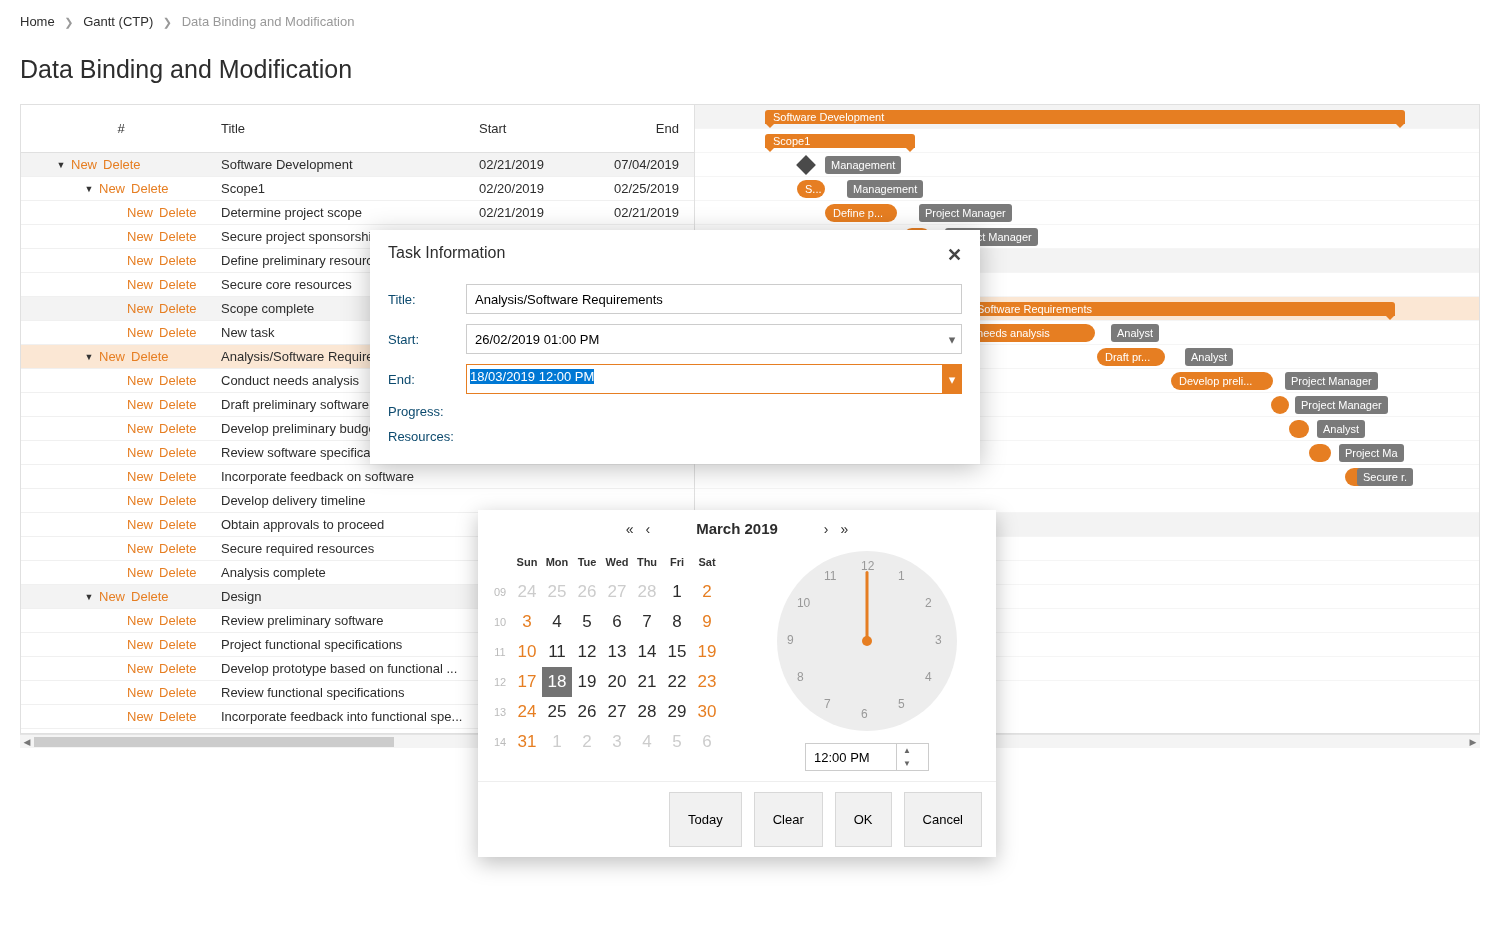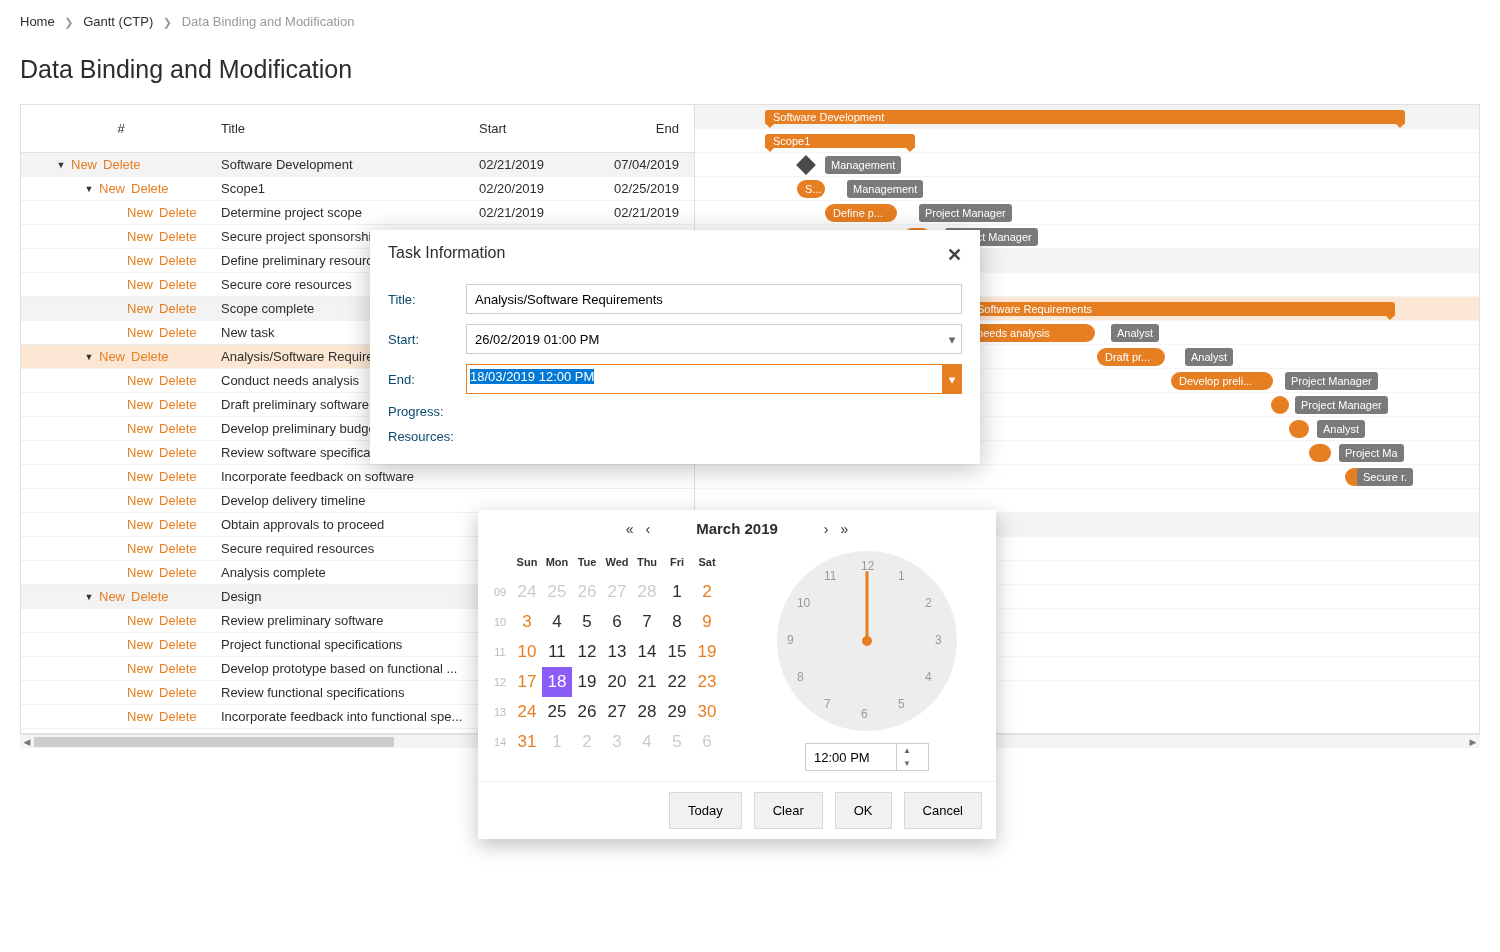--- a/index.html
+++ b/index.html
@@ -67,32 +67,32 @@
 .dp-nav { cursor: pointer; font-size: 14px; }
 .dp-month-label { flex: 0 0 auto; font-weight: 600; font-size: 15px; margin: 0 34px; }
 .dp-body { display: flex; padding: 0 10px 10px; }
 .dp-cal { flex: 0 0 240px; }
 .dp-row { display: flex; }
 .dp-wn { width: 24px; font-size: 11px; color: #bbb; display: flex; align-items: center; justify-content: center; }
 .dp-cell { width: 30px; height: 30px; display: flex; align-items: center; justify-content: center; font-size: 17px; cursor: pointer; }
 .dp-dow { color: #333; font-weight: 600; font-size: 11px; }
 .dp-other { color: #ccc; }
 .dp-wkend { color: #E67E22; }
-.dp-sel { background: #8b5cf6; color: #fff; }
+.dp-sel { background: #737373; color: #fff; }
 .dp-clock-side { flex: 1; display: flex; flex-direction: column; align-items: center; padding-left: 20px; }
 .clock { width: 180px; height: 180px; border-radius: 50%; background: #ededed; position: relative; margin: 4px 0 12px; }
 .clock-num { position: absolute; font-size: 12px; color: #999; }
 .hand { position: absolute; left: 50%; top: 50%; width: 3px; height: 70px; background: #E67E22; transform-origin: bottom; transform: translate(-50%, -100%) rotate(0deg); border-radius: 2px; }
 .hand-dot { position: absolute; left: 50%; top: 50%; width: 10px; height: 10px; background: #E67E22; border-radius: 50%; transform: translate(-50%, -50%); }
 .time-input { display: flex; align-items: center; border: 1px solid #ccc; width: 124px; }
 .time-input input { border: none; width: 90px; padding: 4px 8px; font-size: 13px; outline: none; }
 .spin { display: flex; flex-direction: column; border-left: 1px solid #ccc; }
 .spin span { font-size: 8px; padding: 2px 6px; cursor: pointer; color: #666; }
 .dp-foot { display: flex; justify-content: flex-end; gap: 12px; padding: 10px 14px; border-top: 1px solid #eee; }
-.dp-btn { border: 1px solid #d8d8d8; background: #f1f1f1; padding: 10px 18px; cursor: pointer; font-size: 13px; }
+.dp-btn { border: 1px solid #d8d8d8; background: #f1f1f1; padding: 19px 18px; cursor: pointer; font-size: 13px; }
 
 .scrollbar-h { height: 14px; background: #f4f4f4; border-top: 1px solid #e4e4e4; margin: 0 20px; position: relative; }
 .scrollbar-h .thumb { position: absolute; left: 14px; top: 2px; width: 360px; height: 10px; background: #ccc; border-radius: 0; }
 .scrollbar-h .arrow { position: absolute; top: 0; width: 14px; height: 14px; display: flex; align-items: center; justify-content: center; font-size: 9px; color: #777; cursor: pointer; }
 .scrollbar-h .arrow-l { left: 0; }
 .scrollbar-h .arrow-r { right: 0; }
 </style>
 </head>
 <body>
 

